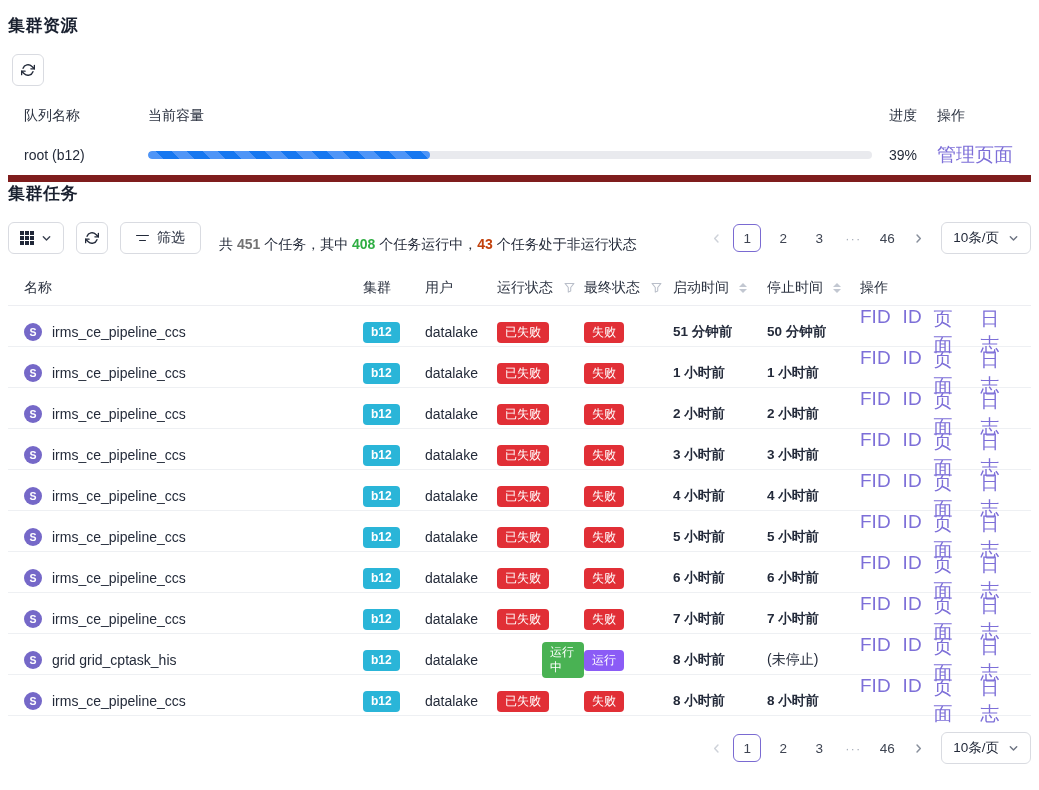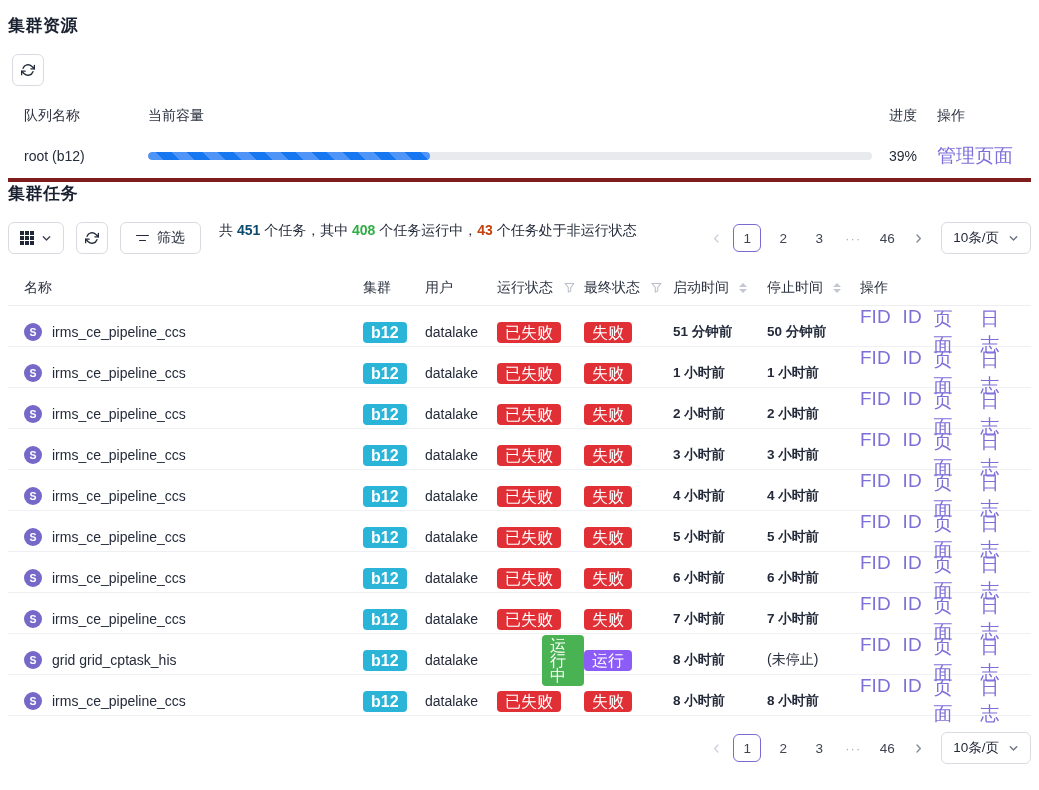--- a/index.html
+++ b/index.html
@@ -20,27 +20,27 @@
   }
   .icon-btn { width:32px; }
   .grid-btn { width:56px; gap:7px; }
   .filter-btn { padding:0 15px; gap:8px; }
   .res-refresh-wrap { margin:17px 0 0 4px; }
 
   
   .res-grid { display:grid; grid-template-columns:124px 1fr 48px 78px; align-items:center; padding:0 16px; }
   .res-head { height:36px; margin-top:12px; }
   .hcell { display:flex; align-items:center; gap:10px; font-weight:500; color:#2b3240; }
-  .res-row { height:48px; border-bottom:4px solid #7f1d1d; }
+  .res-row { height:48px; border-bottom:7px solid #7f1d1d; }
   .track { height:8px; background:#e9eaee; border-radius:4px; margin-right:17px; overflow:hidden; }
   .fill { height:100%; border-radius:4px; }
 
   
   .sec2 { margin-top:26px; }
-  .toolbar { display:flex; align-items:flex-start; margin-top:17px; gap:12px; }
+  .toolbar { display:flex; align-items:flex-end; margin-top:17px; gap:12px; }
   .grid-icon { display:grid; grid-template-columns:repeat(3,3.6px); gap:1.5px; }
   .grid-icon i { width:3.6px; height:3.6px; background:#202838; }
   .filter-icon { display:inline-flex; flex-direction:column; align-items:center; gap:3.5px; }
   .filter-icon i { display:block; height:1.7px; background:#232a3a; border-radius:1px; }
   .fi-top { width:13px; } .fi-bot { width:7px; }
   .summary { margin-left:6px; white-space:pre; color:#242b3a; }
   .summary b { font-weight:600; }
 
   
   .pager { display:flex; align-items:center; margin-left:auto; }
@@ -54,21 +54,21 @@
   .pager-row { display:flex; margin-top:16px; padding-bottom:10px; }
 
   
   .task-table { margin-top:16px; }
   .task-grid { display:grid; grid-template-columns:339px 62px 72px 87px 89px 94px 93px 1fr; align-items:center; padding:0 16px; }
   .task-head { height:36px; border-bottom:1px solid #edeef2; }
   .task-row { height:41px; border-bottom:1px solid #eef0f3; }
   .name-cell { display:flex; align-items:center; gap:10px; }
   .avatar { width:18px; height:18px; border-radius:50%; color:#fff; font-size:10.5px; font-weight:600;
             display:flex; align-items:center; justify-content:center; flex:0 0 18px; }
-  .badge { display:inline-block; padding:3px 8px; border-radius:4px; color:#fff; font-size:16px; line-height:15px; }
+  .badge { display:inline-block; padding:3px 8px; border-radius:4px; color:#fff; font-size:12px; line-height:15px; }
   .cluster-badge { font-weight:600; }
   .time { font-weight:600; font-size:13.5px; color:#232a3a; }
   .time.plain { font-weight:400; font-size:14px; }
   .ops { display:flex; gap:12px; }
   .op-link { color:#7d6fd8; text-decoration:none; cursor:pointer; font-size:19px; }
   .sorter { display:inline-flex; flex-direction:column; gap:2px; }
   .car-up { width:0; height:0; border-left:4px solid transparent; border-right:4px solid transparent; border-bottom:4px solid #c2c7d1; }
   .car-dn { width:0; height:0; border-left:4px solid transparent; border-right:4px solid transparent; border-top:4px solid #c2c7d1; }
 </style>
 </head>
@@ -133,21 +133,21 @@
           <path d="M3.51 9a9 9 0 0 1 14.85-3.36L23 10M1 14l4.64 4.36A9 9 0 0 0 20.49 15"></path>
         </svg>
     </button>
     <button class="btn filter-btn">
       <span class="filter-icon">
           <i class="fi-top"></i>
           <i class="fi-bot"></i>
         </span>
       <span>筛选</span>
     </button>
-    <div class="summary" id="summary"><span>共 </span><b style="color: #0c4a6e;">451</b><span> 个任务，其中 </span><b style="color: rgb(47, 174, 67);">408</b><span> 个任务运行中，</span><b style="color: #c2410c;">43</b><span> 个任务处于非运行状态</span></div>
+    <div class="summary" id="summary"><span>共 </span><b style="color: #737373;">451</b><span> 个任务，其中 </span><b style="color: rgb(47, 174, 67);">408</b><span> 个任务运行中，</span><b style="color: #c2410c;">43</b><span> 个任务处于非运行状态</span></div>
     <div class="pager">
         <button class="pg-btn">
           <svg width="11" height="11" viewBox="0 0 12 12" fill="none" stroke="#ced2d9" stroke-width="1.6" stroke-linecap="round" stroke-linejoin="round">
             <path d="M7.6 2.2 4 6l3.6 3.8"></path>
           </svg>
         </button>
         <div class="pg-item active">1</div>
         <div class="pg-item">2</div>
         <div class="pg-item">3</div>
         <span class="pg-ellipsis">···</span>

